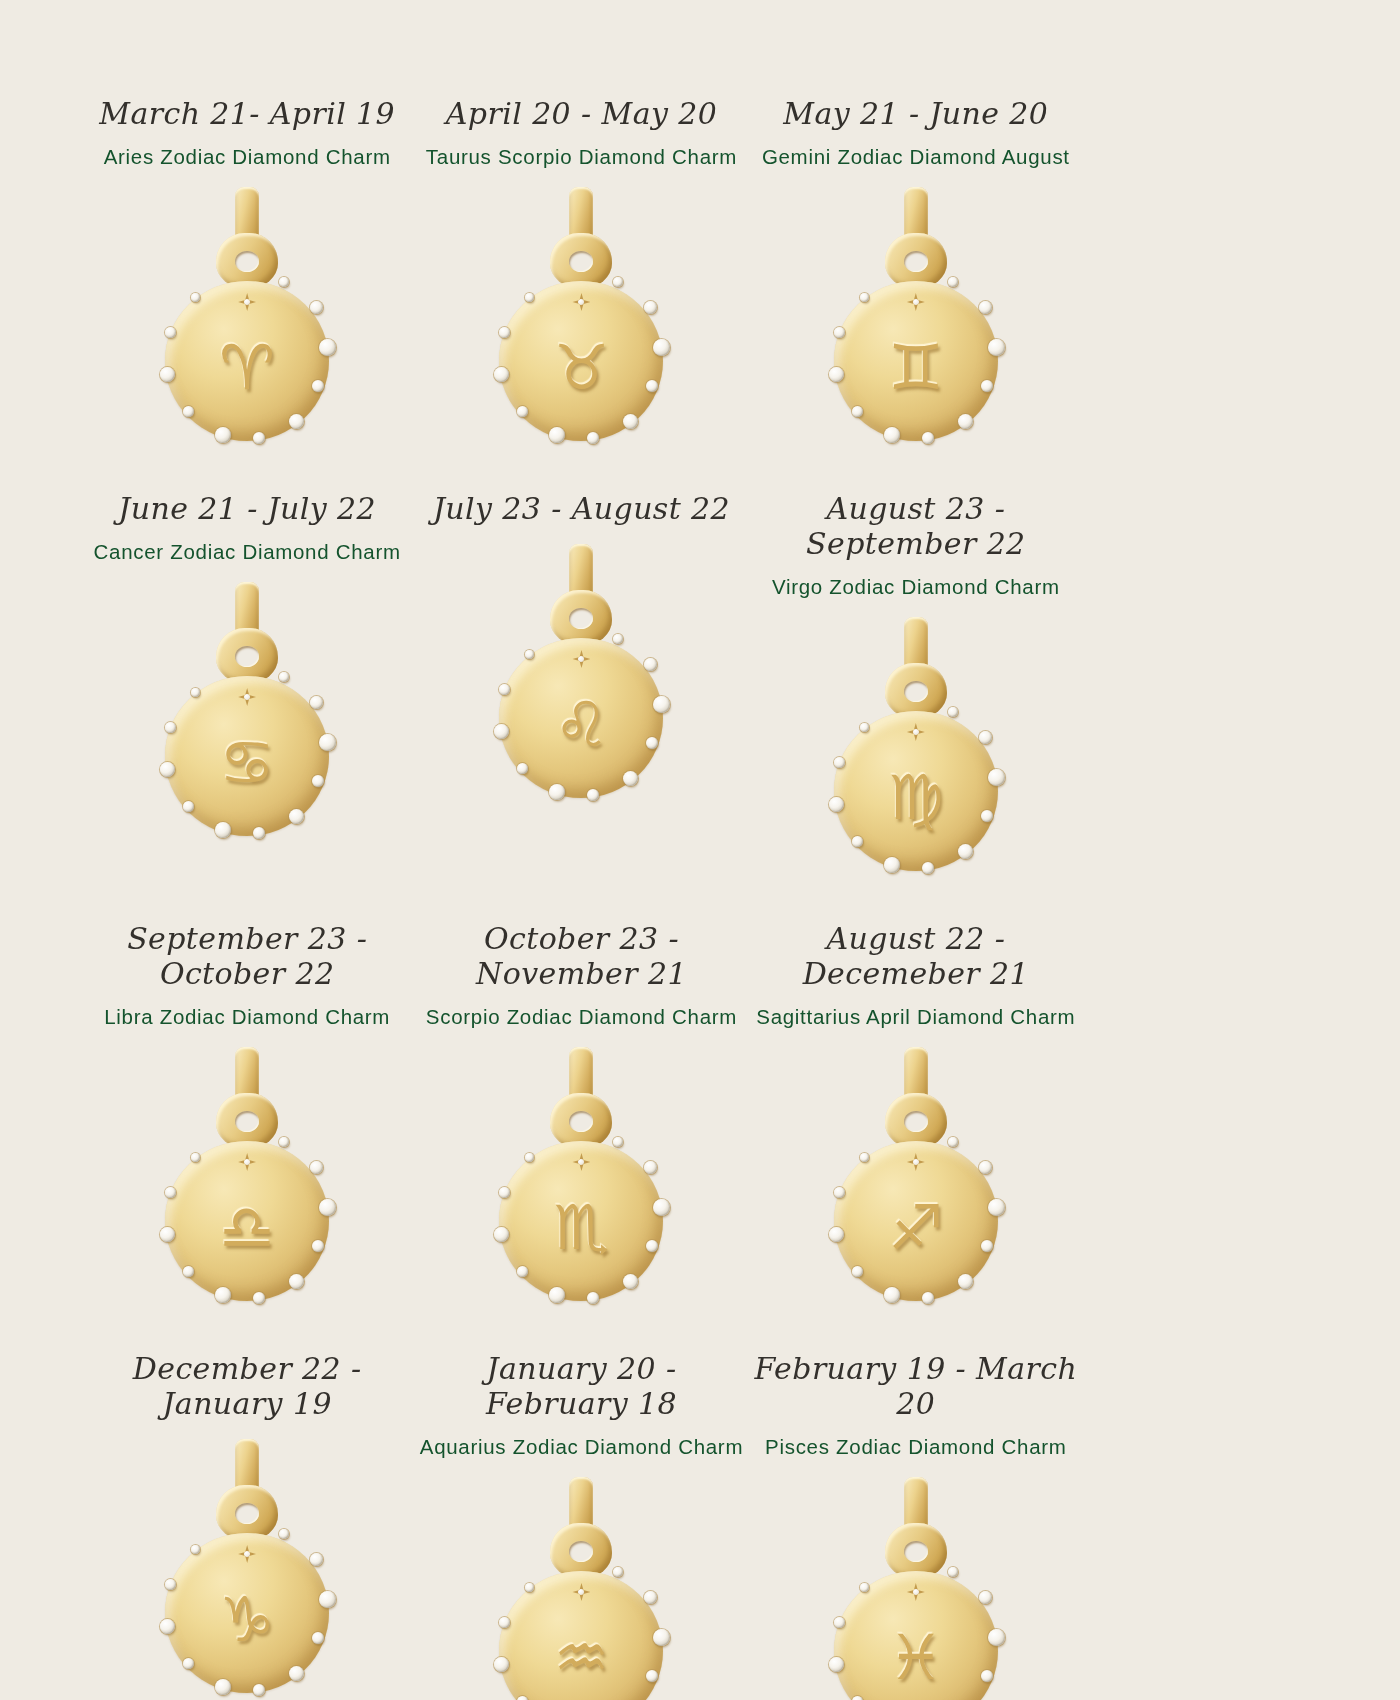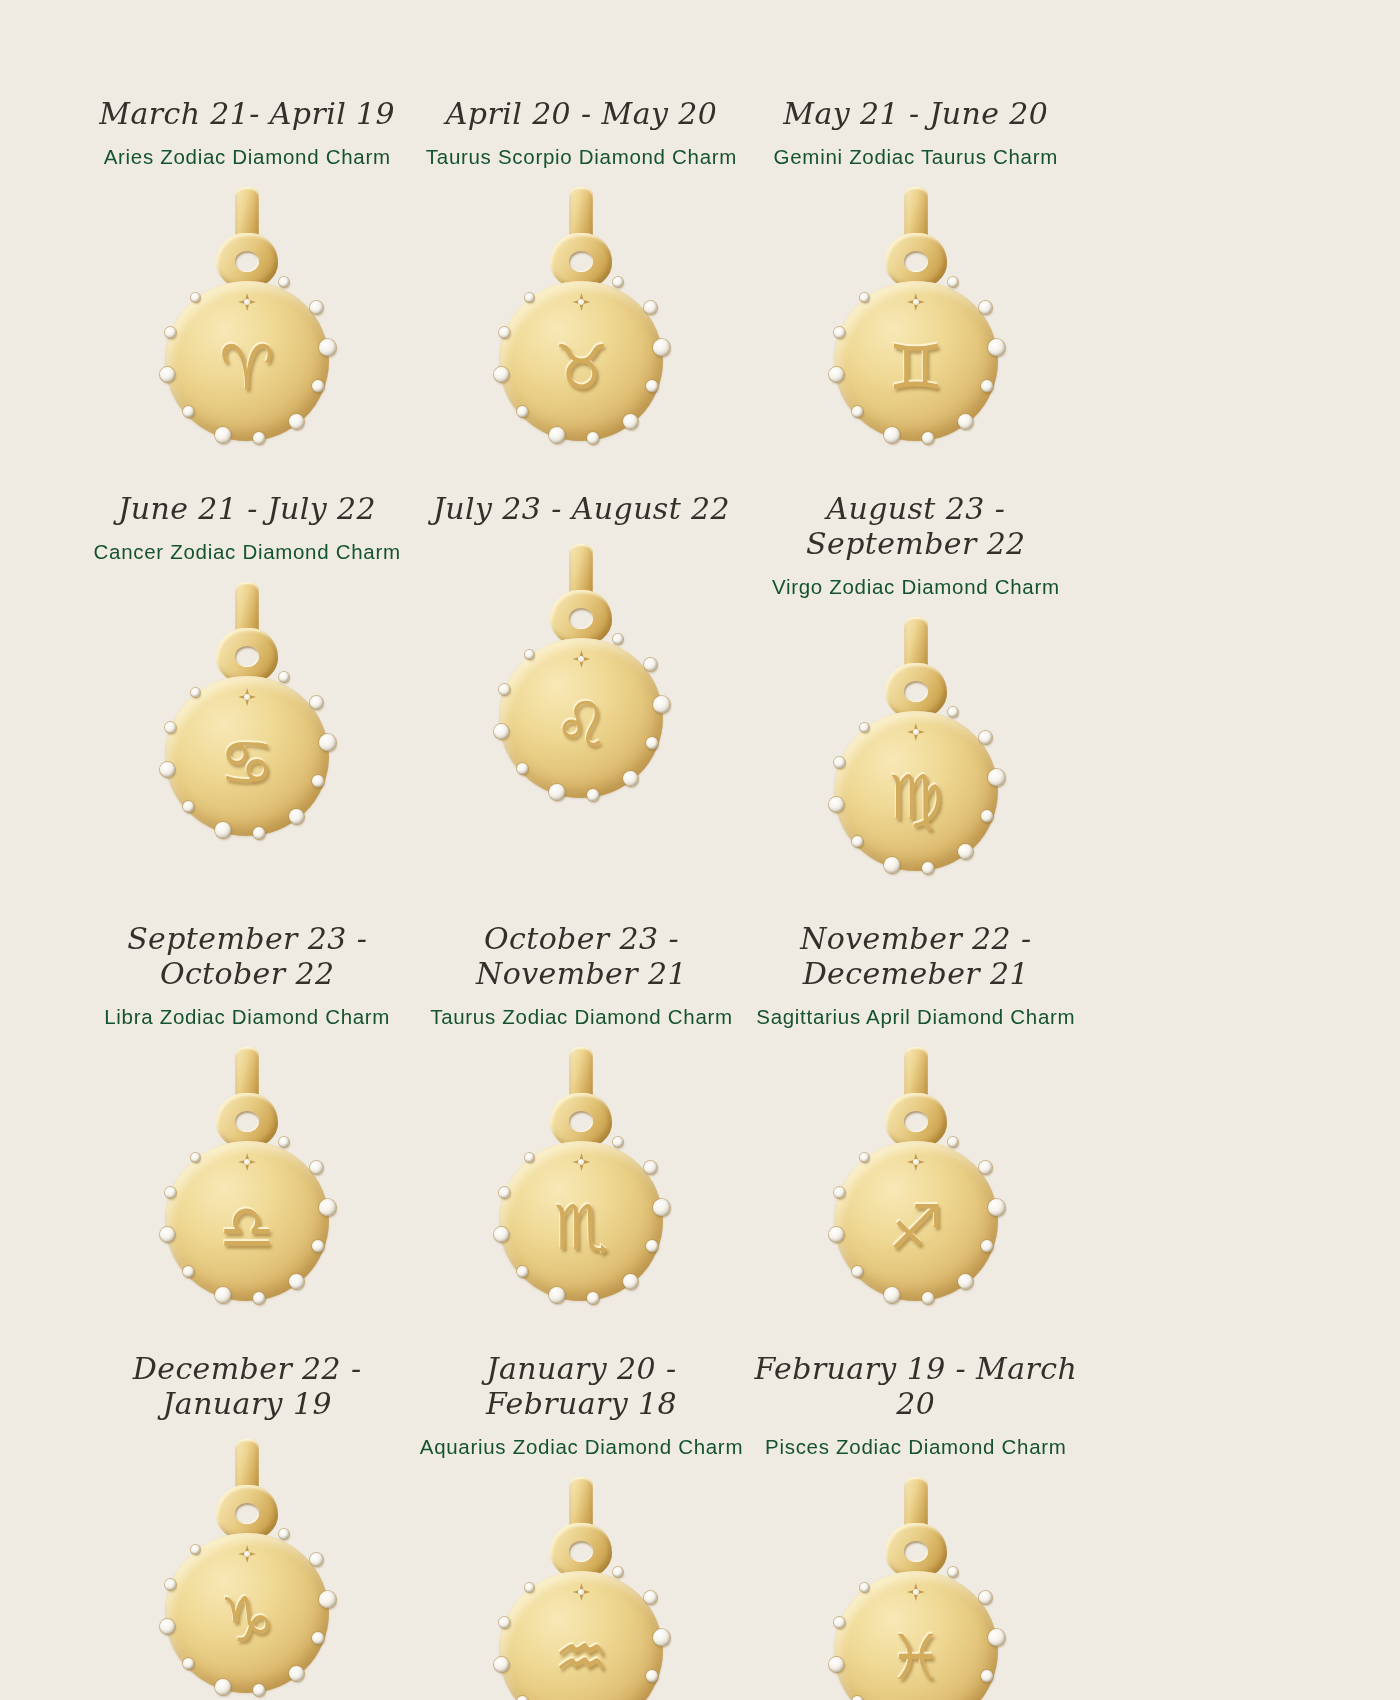--- a/index.html
+++ b/index.html
@@ -158,21 +158,21 @@
           <span class="diamond d8"></span>
           <span class="diamond d9"></span>
           <span class="diamond d10"></span>
           <span class="diamond d11"></span>
         </span>
     </figure>
   </section>
 
   <section class="cell">
     <h2 class="dates">May 21 - June 20</h2>
-    <h3 class="name">Gemini Zodiac Taurus Charm</h3>
+    <h3 class="name">Gemini Zodiac Diamond August</h3>
     <figure class="charm">
       <span class="stem"></span>
       <span class="loop"></span>
       <span class="coin">
         <i class="spark"></i>
         <b class="glyph">♊</b>
       <span class="diamond d1"></span>
           <span class="diamond d2"></span>
           <span class="diamond d3"></span>
           <span class="diamond d4"></span>
@@ -277,21 +277,21 @@
           <span class="diamond d8"></span>
           <span class="diamond d9"></span>
           <span class="diamond d10"></span>
           <span class="diamond d11"></span>
         </span>
     </figure>
   </section>
 
   <section class="cell">
     <h2 class="dates">October 23 - November 21</h2>
-    <h3 class="name">Taurus Zodiac Diamond Charm</h3>
+    <h3 class="name">Scorpio Zodiac Diamond Charm</h3>
     <figure class="charm">
       <span class="stem"></span>
       <span class="loop"></span>
       <span class="coin">
         <i class="spark"></i>
         <b class="glyph">♏</b>
       <span class="diamond d1"></span>
           <span class="diamond d2"></span>
           <span class="diamond d3"></span>
           <span class="diamond d4"></span>
@@ -300,21 +300,21 @@
           <span class="diamond d7"></span>
           <span class="diamond d8"></span>
           <span class="diamond d9"></span>
           <span class="diamond d10"></span>
           <span class="diamond d11"></span>
         </span>
     </figure>
   </section>
 
   <section class="cell">
-    <h2 class="dates">November 22 - Decemeber 21</h2>
+    <h2 class="dates">August 22 - Decemeber 21</h2>
     <h3 class="name">Sagittarius April Diamond Charm</h3>
     <figure class="charm">
       <span class="stem"></span>
       <span class="loop"></span>
       <span class="coin">
         <i class="spark"></i>
         <b class="glyph">♐</b>
       <span class="diamond d1"></span>
           <span class="diamond d2"></span>
           <span class="diamond d3"></span>

